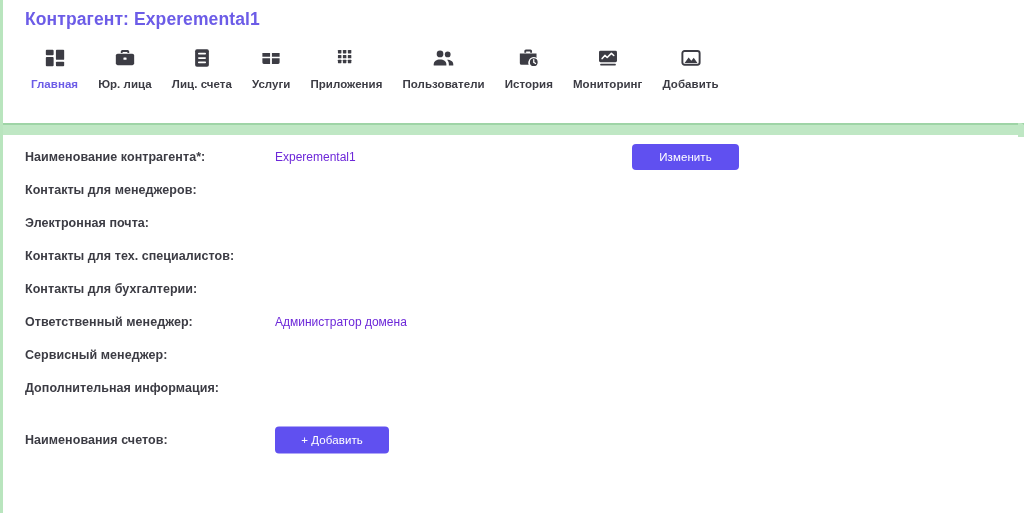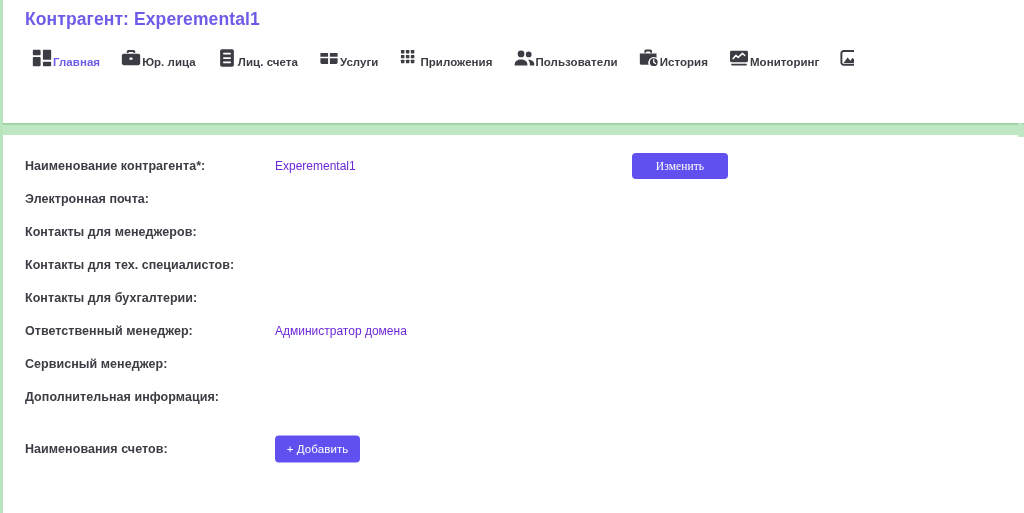--- a/index.html
+++ b/index.html
@@ -61,20 +61,21 @@
   
   .nav {
     position: absolute;
     left: 18px;
     top: 46px;
     display: flex;
     align-items: flex-start;
   }
   .nav-item {
     display: flex;
+    flex-direction: column;
     align-items: center;
     justify-content: flex-start;
     padding: 0 10px;
     min-width: 58px;
     cursor: pointer;
     text-decoration: none;
   }
   .nav-icon {
     height: 24px;
     display: flex;
@@ -179,30 +180,29 @@
     padding: 0;
     display: flex;
     align-items: center;
     justify-content: center;
     letter-spacing: 0.1px;
   }
   .btn-edit {
     left: 629px;
     top: 50%;
     transform: translateY(-50%);
-    width: 96px;
+    width: 107px;
     height: 26px;
     background: #6050f0;
-    font-family: Liberation Serif, serif;
   }
   .btn-add {
     left: 272px;
     top: 50%;
     transform: translateY(-50%);
-    width: 85px;
+    width: 114px;
     height: 27px;
     background: #6050f0;
   }
 </style>
 </head>
 <body>
 
 <div class="app">
 
   <div class="left-rail"></div>
@@ -319,35 +319,35 @@
         </span>
         <span class="nav-label">Добавить</span>
       </a>
 
     </nav>
   </div>
 
   <div class="divider-band"></div>
 
   <div class="content-card">
-    <div class="form" style="padding-top:14px;">
+    <div class="form" style="padding-top:5px;">
 
       <div class="form-row">
         <span class="row-label">Наименование контрагента*:</span>
         <span class="row-value">Experemental1</span>
         <button class="btn btn-edit">Изменить</button>
       </div>
 
       <div class="form-row">
+        <span class="row-label">Контакты для менеджеров:</span>
+        <span class="row-value"></span>
+      </div>
+
+      <div class="form-row">
         <span class="row-label">Электронная почта:</span>
-        <span class="row-value"></span>
-      </div>
-
-      <div class="form-row">
-        <span class="row-label">Контакты для менеджеров:</span>
         <span class="row-value"></span>
       </div>
 
       <div class="form-row">
         <span class="row-label">Контакты для тех. специалистов:</span>
         <span class="row-value"></span>
       </div>
 
       <div class="form-row">
         <span class="row-label">Контакты для бухгалтерии:</span>

